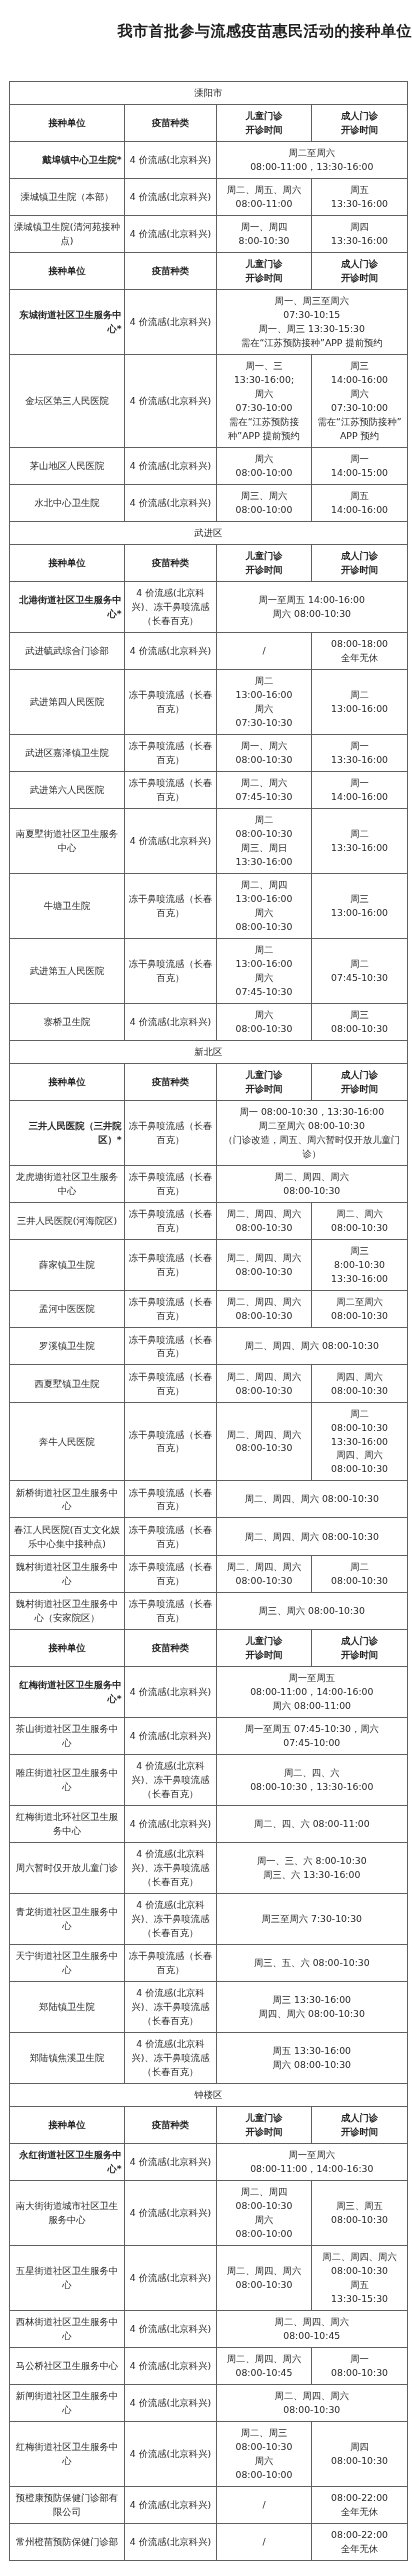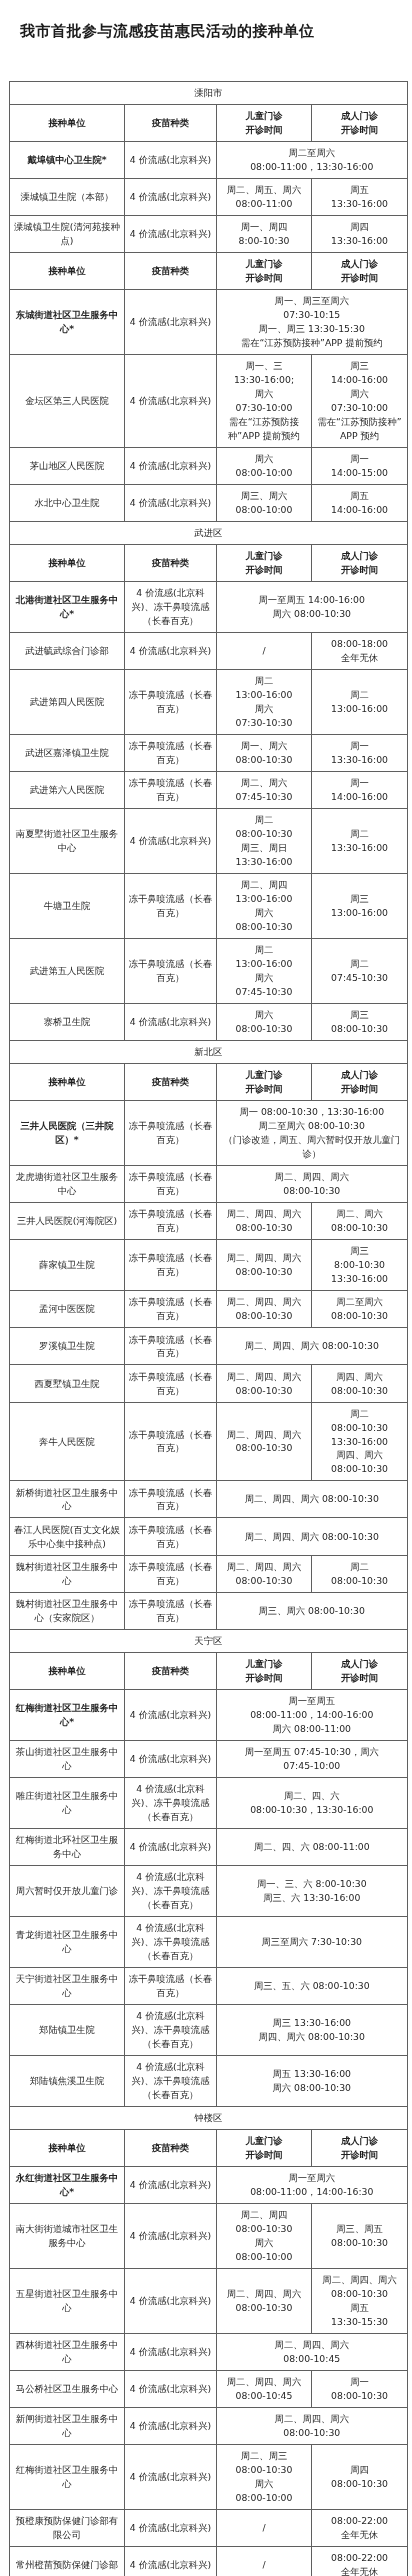--- a/index.html
+++ b/index.html
@@ -2,21 +2,21 @@
 <html style="font-size:8.2px"><head>
 <meta charset="utf-8">
 <style>
   html,body{margin:0;padding:0;background:#ffffff;}
   .page{
     width:412px;height:3283px;overflow:hidden;background:#ffffff;
     font-family:"DejaVu Sans","Liberation Sans",sans-serif;
     color:#262626;position:relative;
   }
   .doc-title{
-    margin:21.6px 0 0 0;text-align:left;
+    margin:21.6px 0 0 0;text-align:right;
     font-size:15px;font-weight:bold;letter-spacing:0.5px;color:#1c1c1c;padding-left:20px;
   }
   table.vax{
     border-collapse:collapse;table-layout:fixed;
     width:399px;margin:40px 0 0 8.8px;
   }
   table.vax td, table.vax th{
     border:1px solid #5f5f5f;
     text-align:center;vertical-align:middle;
     font-size:9.3px;line-height:1.5;
@@ -24,21 +24,21 @@
     white-space:pre-line;
     word-break:break-all;
   }
   td.section-cell{
     font-size:11.3px;font-weight:normal;padding:12.4px 2.6px;color:#1f1f1f;
   }
   th.hdr{
     font-size:10.3px;font-weight:bold;padding:6.2px 2.1px;color:#1f1f1f;
   }
   td.unit-cell{font-size:9.8px;}
-  td.unit-cell.star{font-weight:bold;}
+  td.unit-cell.star{font-weight:bold;text-align:right;}
 </style>
 </head>
 <body>
 
 <div class="page">
   <div class="doc-title">我市首批参与流感疫苗惠民活动的接种单位</div>
 
   <table class="vax">
     <colgroup>
       <col style="width:29%">
@@ -304,23 +304,20 @@
 08:00-10:30</td>
           <td>周二
 08:00-10:30</td>
         </tr>
         <tr>
           <td class="unit-cell">魏村街道社区卫生服务中心（安家院区）</td>
           <td>冻干鼻喷流感（长春百克）</td>
           <td colspan="2">周三、周六 08:00-10:30</td>
         </tr>
         <tr>
-          <td class="section-cell" colspan="4">天宁区</td>
-        </tr>
-        <tr>
           <th class="hdr">接种单位</th>
           <th class="hdr">疫苗种类</th>
           <th class="hdr">儿童门诊
 开诊时间</th>
           <th class="hdr">成人门诊
 开诊时间</th>
         </tr>
         <tr>
           <td class="unit-cell star">红梅街道社区卫生服务中心*</td>
           <td>4 价流感(北京科兴)</td>

